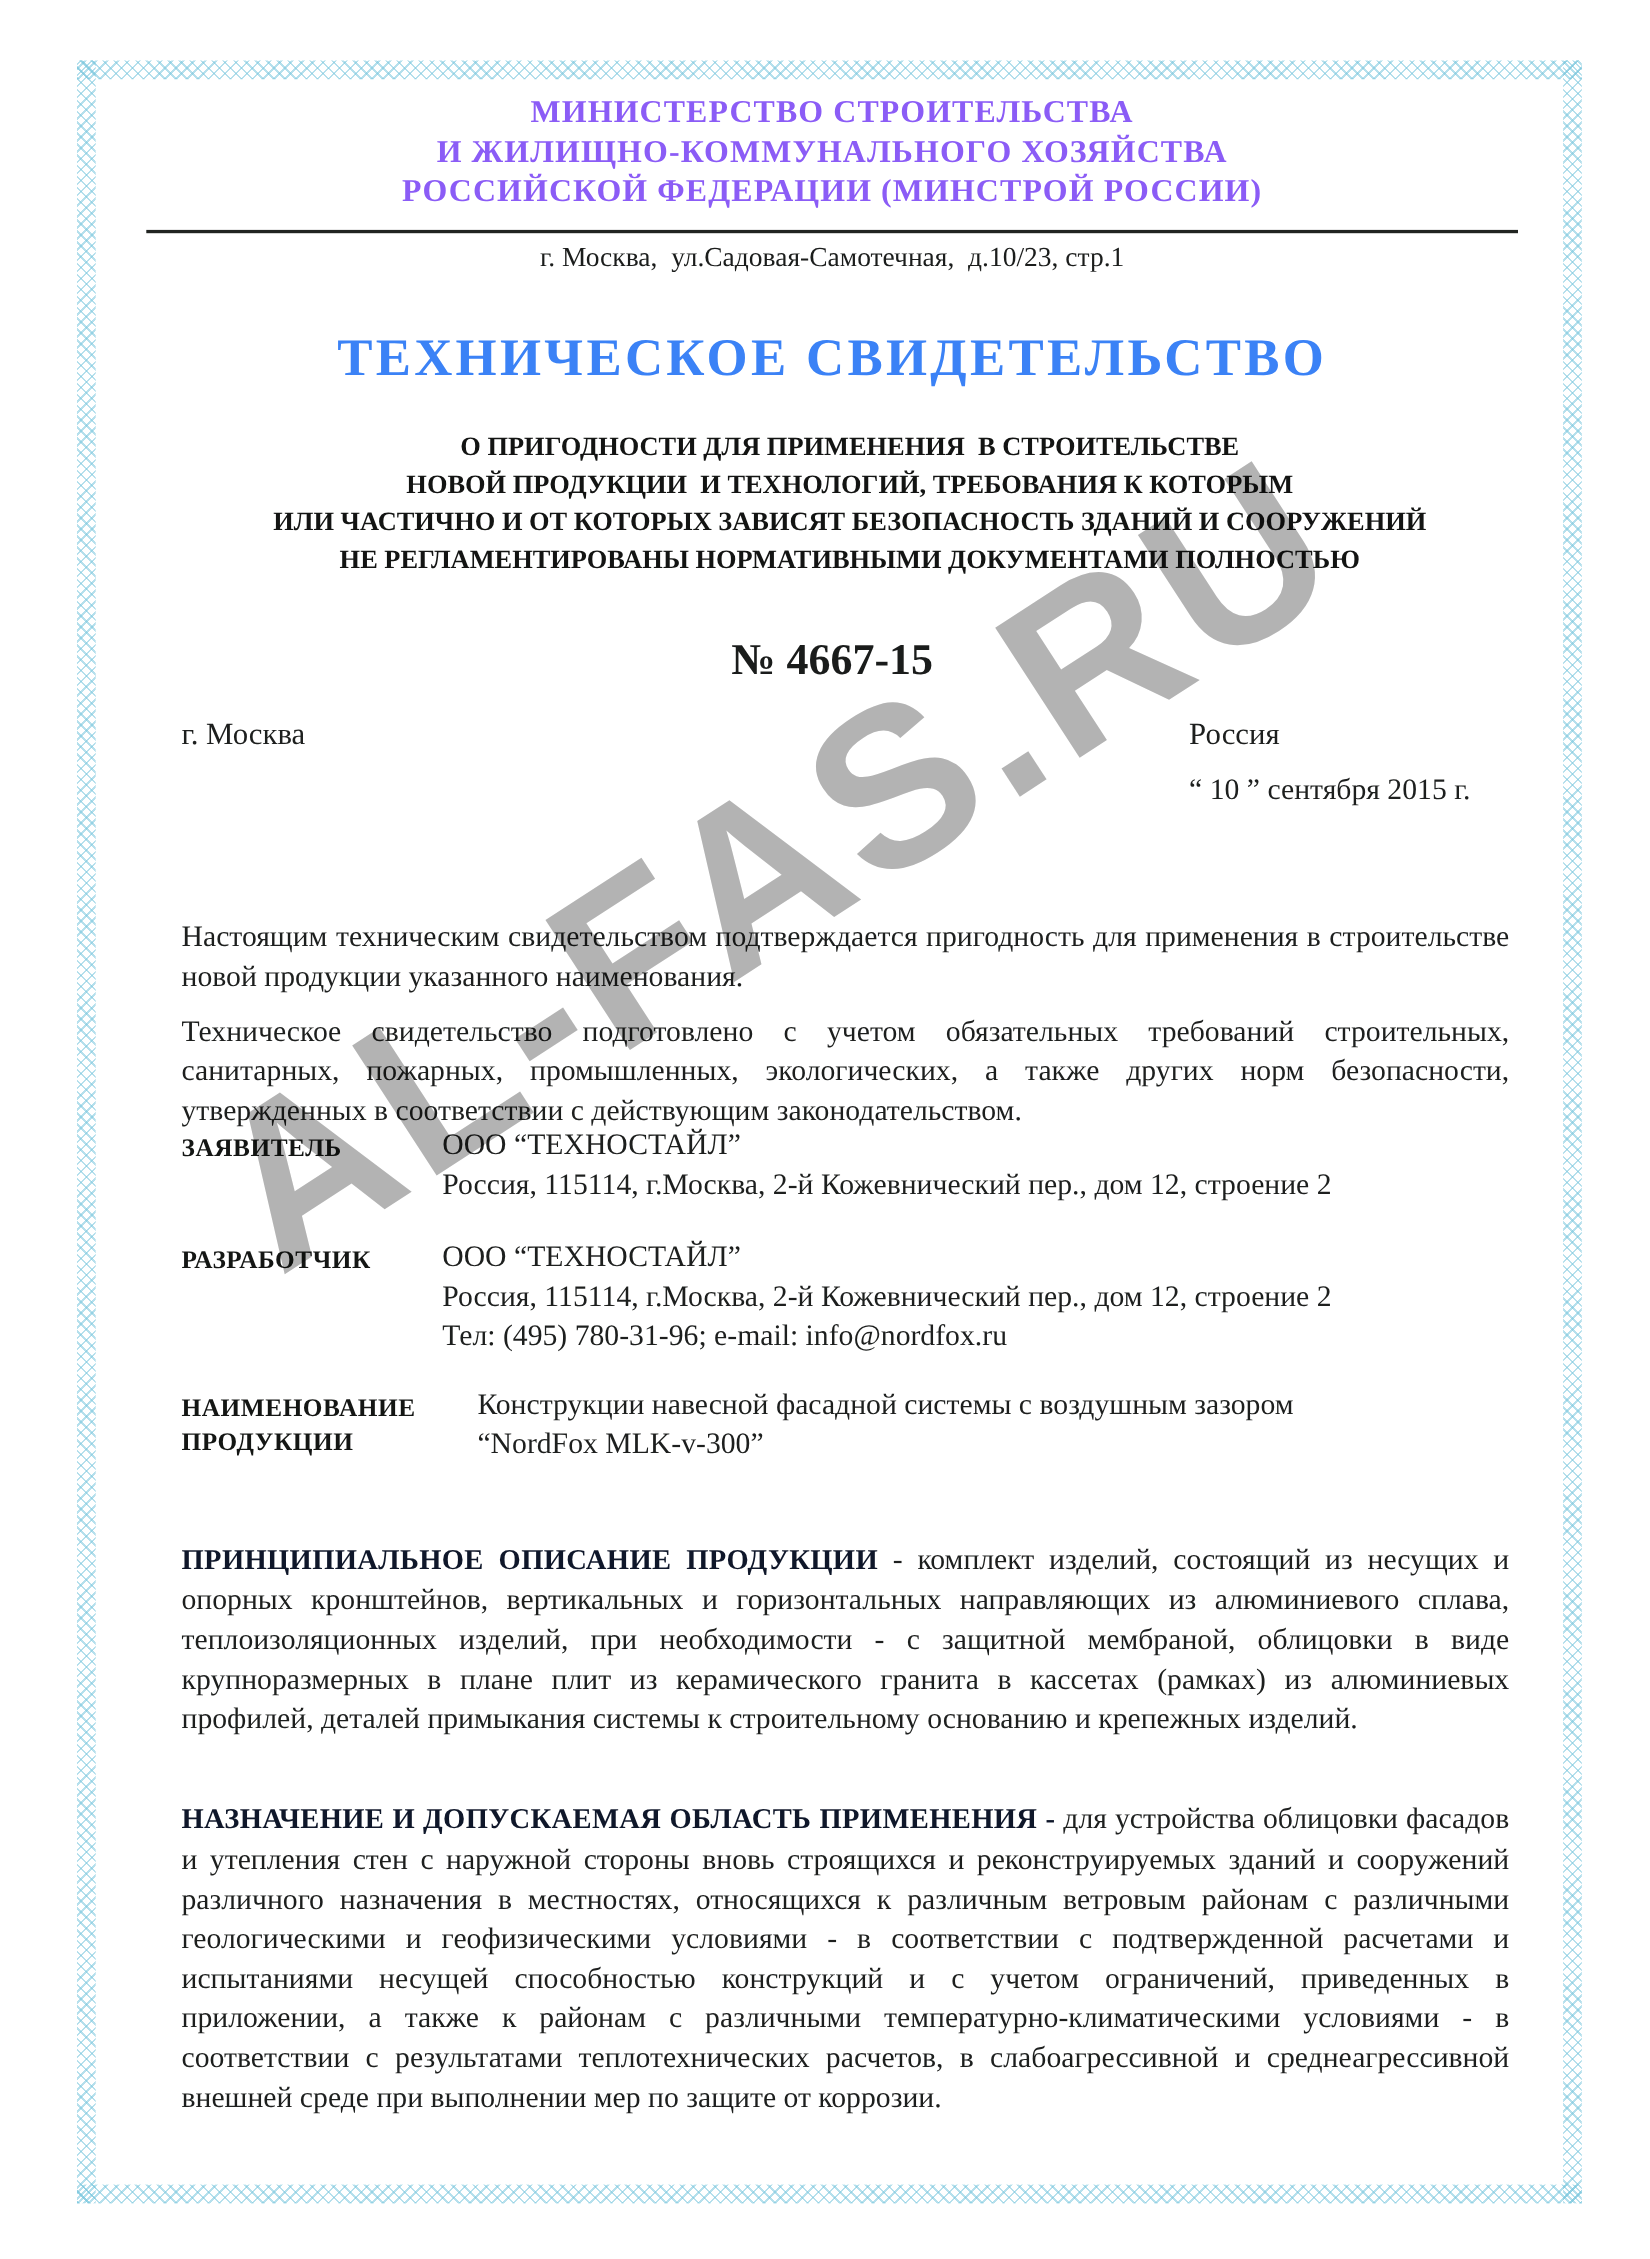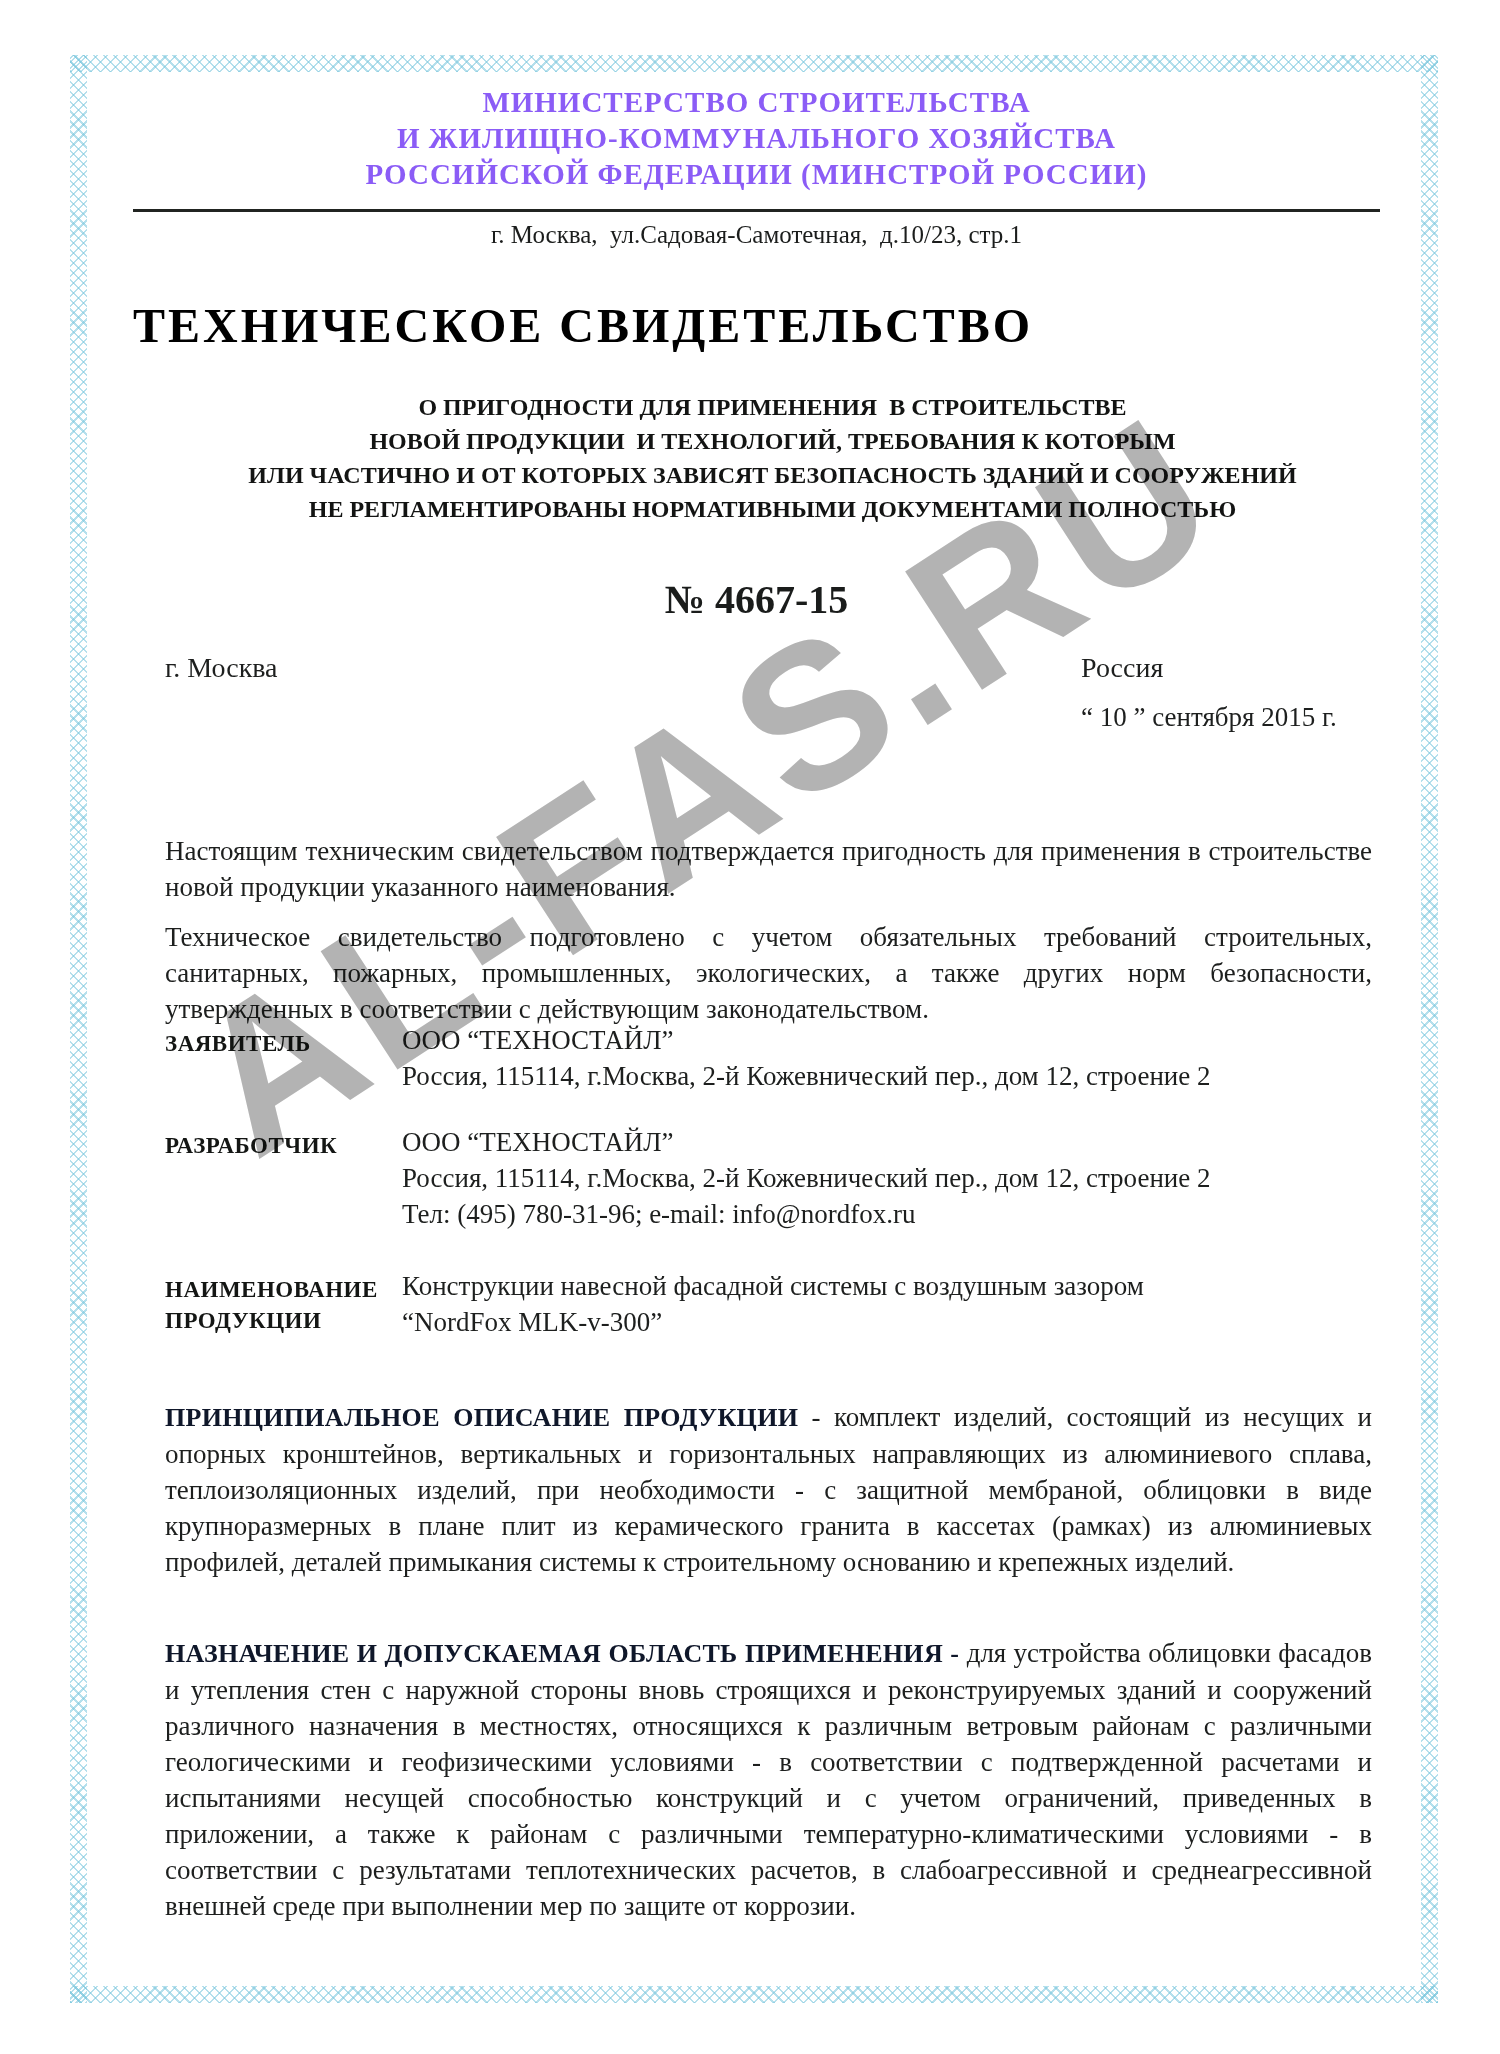--- a/index.html
+++ b/index.html
@@ -32,23 +32,24 @@
     letter-spacing:1px;
     color:#8b5cf6;
   }
   .rule { top:209px; left:133px; width:1247px; height:3px; background:#212421; }
   .address {
     top:221px; left:133px; width:1247px;
     text-align:center; font-size:25px; color:#1b1d1c;
   }
   .doc-title {
     top:298px; left:133px; width:1247px;
+    text-align:center;
     font-weight:bold; font-size:48px;
     letter-spacing:3px;
-    color:#000000;
+    color:#3b82f6;
   }
   .subtitle {
     top:390px; left:149px; width:1247px;
     text-align:center;
     font-weight:bold; font-size:24px; line-height:34px;
     color:#131413;
   }
   .doc-number {
     top:576px; left:133px; width:1247px;
     text-align:center;
@@ -63,21 +64,21 @@
     left:165px; width:1207px;
     font-size:27px; line-height:36px;
     text-align:justify;
   }
   .p1 { top:806px; }
   .p2 { top:892px; }
 
   .fields { top:1022px; left:165px; width:1207px; }
   .field-row { display:flex; align-items:flex-start; }
   .field-row + .field-row.r2 { margin-top:30px; }
-  .field-row + .field-row.r3 { margin-top:36px; }
+  .field-row + .field-row.r3 { margin-top:26px;gap:32px; }
   .field-label {
     flex:0 0 237px;
     font-weight:bold; font-size:23px; line-height:31px;
     padding-top:6px;
     letter-spacing:0.5px;
     color:#141614;
   }
   .field-value { flex:1 1 auto; font-size:27px; line-height:36px; }
   .field-value div { white-space:nowrap; }
 

